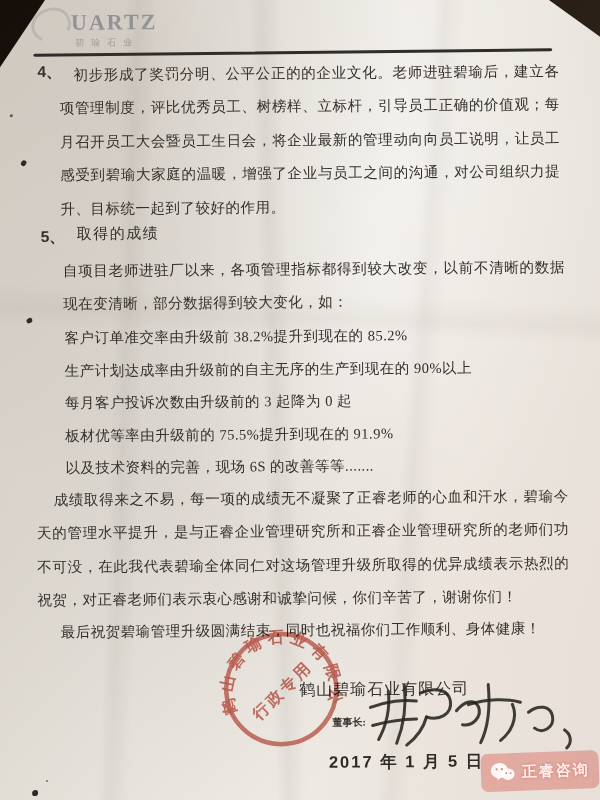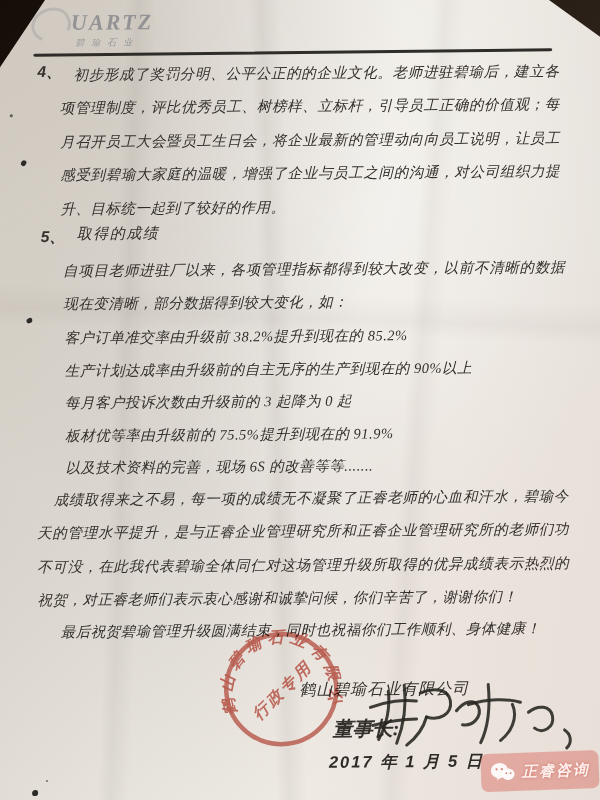--- a/index.html
+++ b/index.html
@@ -11,21 +11,20 @@
   }
   .paper {
     position:absolute; inset:0;
     clip-path: polygon(7.5% 0%, 91.5% 0%, 100% 4.6%, 100% 100%, 0% 100%, 0% 8.4%);
     background:
       radial-gradient(ellipse at 20% 10%, rgba(140,128,118,.20), transparent 42%),
       radial-gradient(ellipse at 62% 26%, rgba(255,255,255,.30), transparent 46%),
       radial-gradient(ellipse at 28% 62%, rgba(135,126,120,.14), transparent 48%),
       radial-gradient(ellipse at 85% 80%, rgba(235,218,210,.35), transparent 50%),
       linear-gradient(98deg,#d9d3ca 0%, #e7e3dc 28%, #efece6 58%, #e6e1da 100%);
-    font-style: italic;
   }
   .wrinkles {
     position:absolute; inset:0; pointer-events:none;
     background:
       linear-gradient(92deg, transparent 20%, rgba(120,112,104,.07) 22%, transparent 25%),
       linear-gradient(88deg, transparent 44%, rgba(120,112,104,.08) 46%, transparent 49%),
       linear-gradient(94deg, transparent 66%, rgba(120,112,104,.06) 68%, transparent 71%),
       linear-gradient(2deg,  transparent 58%, rgba(130,120,112,.06) 60%, transparent 63%);
     mix-blend-mode: multiply;
   }
@@ -58,21 +57,21 @@
   .intro { position:absolute; top:253px; left:64px; width:502px; }
   .stats { position:absolute; top:320px; left:65px; width:505px; }
   .stats p { line-height:32.6px; white-space:nowrap; }
   .closing { position:absolute; top:482px; left:36px; width:532px; }
   .closing p { text-indent:17px; line-height:33.4px; }
   .final  { position:absolute; top:614px; left:36px; width:540px; text-indent:23px; }
 
   
   .company { position:absolute; left:297px; top:680px; font-size:16px; letter-spacing:1px;
              color:#34302b; white-space:nowrap; }
-  .role { position:absolute; left:330px; top:716px; font-size:20px; font-weight:bold;
+  .role { position:absolute; left:330px; top:716px; font-size:10px; font-weight:bold;
           color:#34302b; }
   .sig { position:absolute; left:352px; top:672px; width:230px; height:90px; z-index:6; }
   .sig path { stroke:#26241f; stroke-width:3; fill:none; stroke-linecap:round; opacity:.88; }
   .date { position:absolute; left:326px; top:752px; font-size:16.5px; font-weight:bold;
           letter-spacing:2px; color:#2f2c28;
           font-family:"Liberation Sans","DejaVu Sans",sans-serif; }
 
   
   .stamp { position:absolute; left:218px; top:628px; width:122px; height:122px;
            color:#b24a3d; mix-blend-mode:multiply; opacity:.88; transform:rotate(-6deg); z-index:5; }

